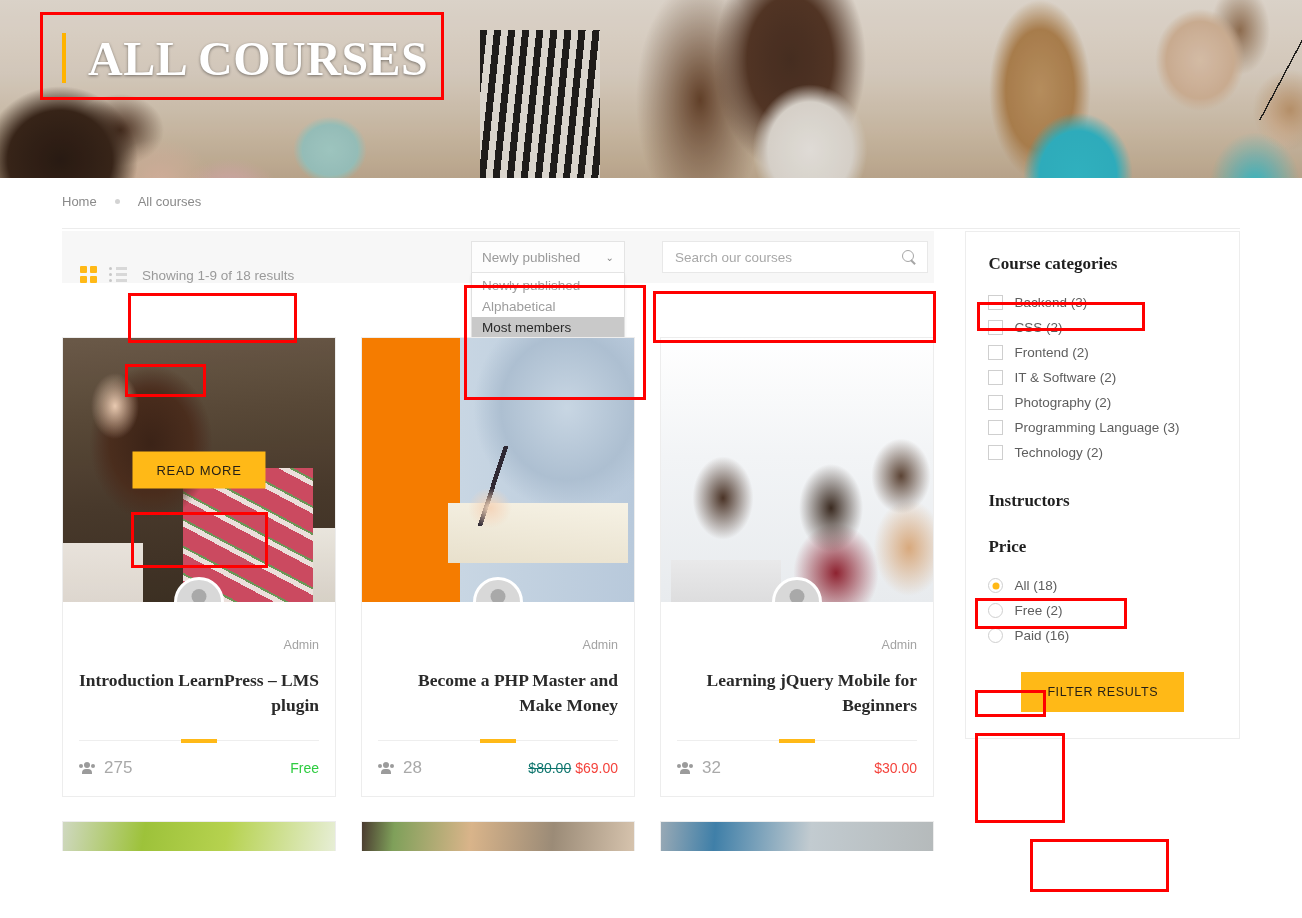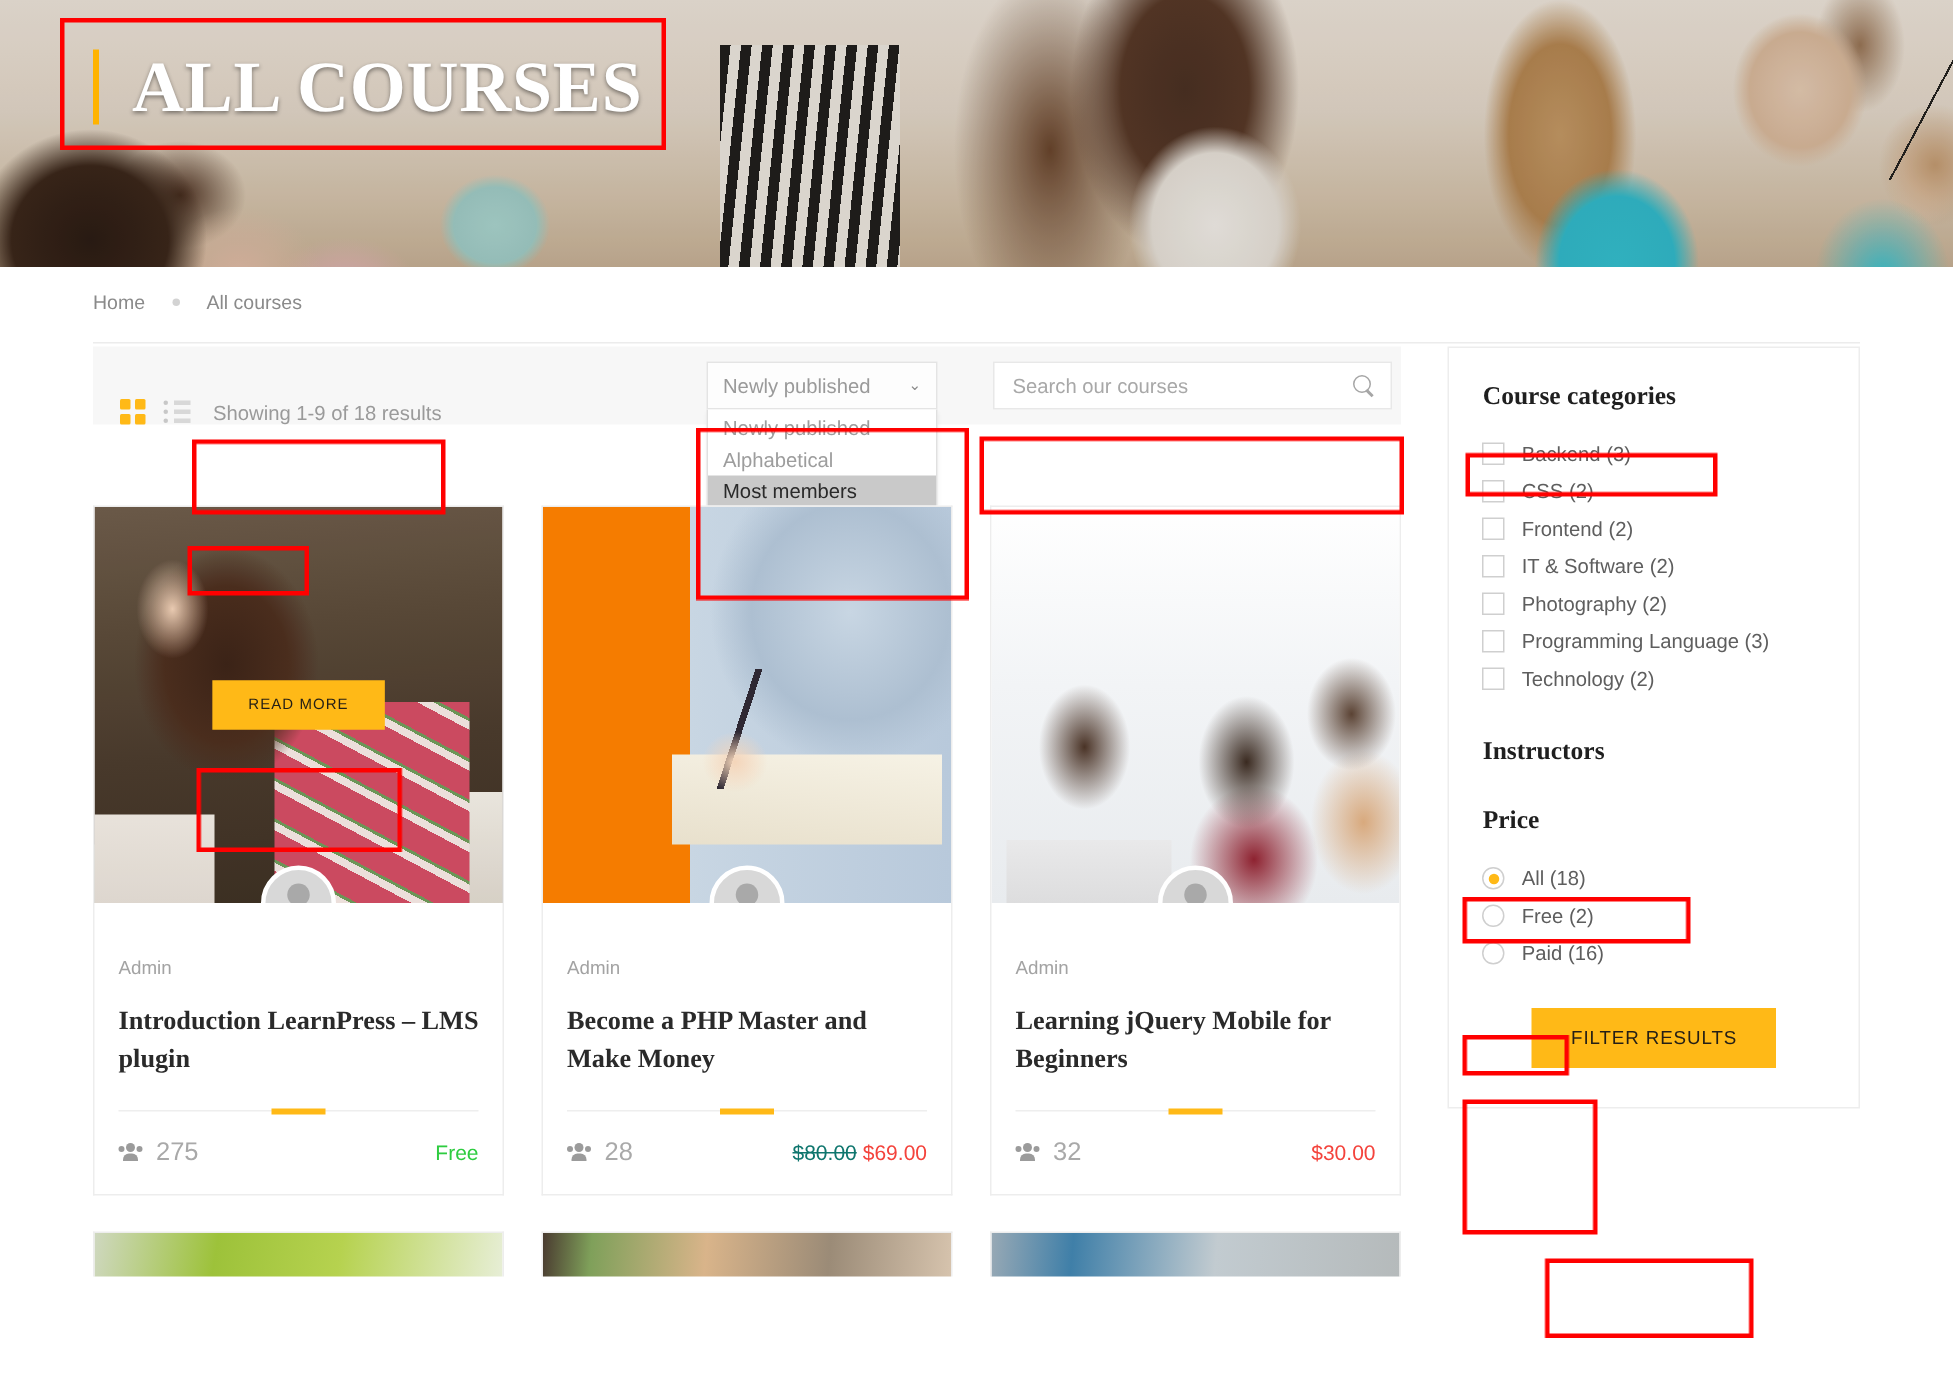--- a/index.html
+++ b/index.html
@@ -247,21 +247,21 @@
   .read-more-wrap {
     position: absolute;
     left: 50%; top: 50%;
     transform: translate(-50%, -50%);
   }
   .read-more {
     background: #ffb917;
     color: #241f16;
     border: none;
     font-family: "Liberation Sans", sans-serif;
-    font-size: 10px;
+    font-size: 13px;
     font-weight: normal;
     letter-spacing: 0.7px;
     padding: 11px 24px;
     cursor: pointer;
   }
   .avatar {
     position: absolute;
     left: 50%; bottom: -25px;
     transform: translateX(-50%);
     width: 50px; height: 50px;
@@ -272,21 +272,21 @@
   }
   .avatar .head {
     position: absolute; left: 50%; top: 9px; transform: translateX(-50%);
     width: 15px; height: 15px; border-radius: 50%; background: #a9a9a9;
   }
 
   .card-body {
     border: 1px solid #ededed;
     border-top: none;
     padding: 36px 16px 0;
-    text-align: left;
+    text-align: right;
     background: #fff;
   }
   .card-author { font-size: 12.5px; color: #a3a3a3; margin-bottom: 16px; }
   .card-title {
     font-family: "Liberation Serif", serif;
     font-weight: bold;
     font-size: 17.5px;
     line-height: 25px;
     color: #2a2a2a;
     margin: 0 0 22px;

